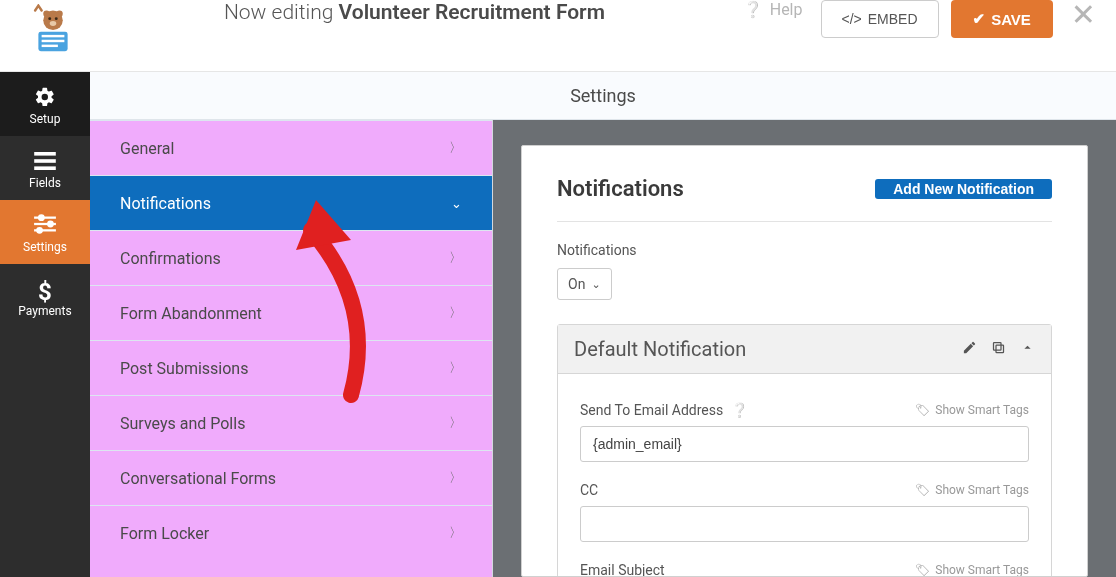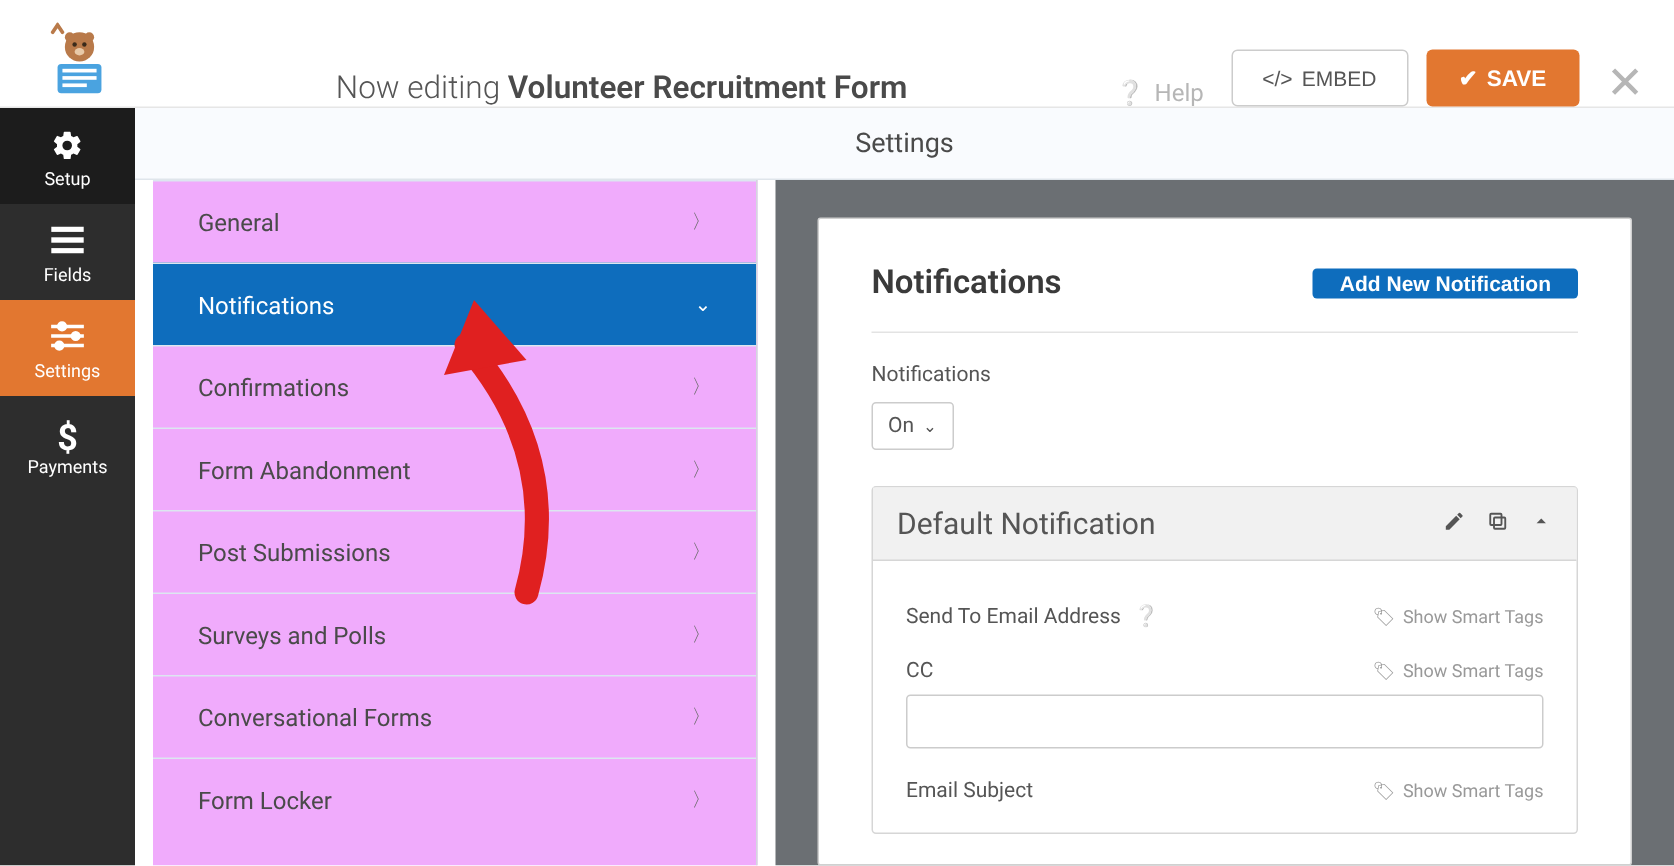--- a/index.html
+++ b/index.html
@@ -1,28 +1,28 @@
 <!DOCTYPE html>
 <html><head>
 <meta charset="utf-8">
 <style>
   * { margin:0; padding:0; box-sizing:border-box; }
   body { font-family: -apple-system, BlinkMacSystemFont, "Segoe UI", Roboto, Arial, sans-serif; width:1116px; height:577px; overflow:hidden; background:#fff; position:relative; }
 
   
-  .topbar { height:72px; display:flex; align-items:flex-end; padding:0 20px; border-bottom:1px solid #e6e6e6; position:relative; }
+  .topbar { height:72px; display:flex; align-items:flex-start; padding:0 20px; border-bottom:1px solid #e6e6e6; position:relative; }
   .logo { width:65px; height:60px; display:flex; align-items:center; justify-content:center; }
   .title-wrap { flex:1; text-align:center; font-size:21px; color:#555; font-weight:300; }
   .title-wrap strong { color:#4a4a4a; font-weight:600; }
   .help-link { color:#b6b6b6; font-size:16px; display:flex; align-items:center; gap:6px; margin-right:18px; text-decoration:none; }
   .embed-btn { border:1px solid #ccc; background:#fff; color:#555; font-size:14px; font-weight:500; padding:10px 20px; border-radius:4px; display:flex; align-items:center; gap:6px; margin-right:12px; cursor:pointer; }
   .save-btn { background:#e27730; color:#fff; border:none; font-size:15px; font-weight:600; padding:10px 22px; border-radius:4px; display:flex; align-items:center; gap:6px; cursor:pointer; }
   .close-x { color:#b6b6b6; font-size:30px; margin-left:18px; cursor:pointer; line-height:1; }
 
-  .body-wrap { display:flex; height:calc(577px - 72px);gap:12px; }
+  .body-wrap { display:flex; height:calc(577px - 72px); }
 
   
   .rail { width:90px; background:#2d2d2d; display:flex; flex-direction:column; }
   .rail-item { color:#fff; text-align:center; font-size:12px; padding:14px 4px 10px; cursor:pointer; }
   .rail-item .ri-icon { font-size:22px; display:block; height:26px; }
   .rail-item.active { background:#e27730; }
   .rail-item.dark { background:#1c1c1c; }
 
   
   .side-list { width:403px; background:#f0abfc; border-right:1px solid #d3d8de; display:flex; flex-direction:column; }
@@ -219,20 +219,21 @@
             <div class="row-top">
               <span class="rlabel">
                 <span>Send To Email Address</span>
                 <span class="qmark">❔</span>
               </span>
               <span class="smart-tags">
                 <span>🏷</span>
                 <span>Show Smart Tags</span>
               </span>
             </div>
+            <input class="text-input" value="{admin_email}" style="">
           </div>
           <div class="row">
             <div class="row-top">
               <span class="rlabel">CC</span>
               <span class="smart-tags">
                 <span>🏷</span>
                 <span>Show Smart Tags</span>
               </span>
             </div>
             <input class="text-input" value="" style="">

